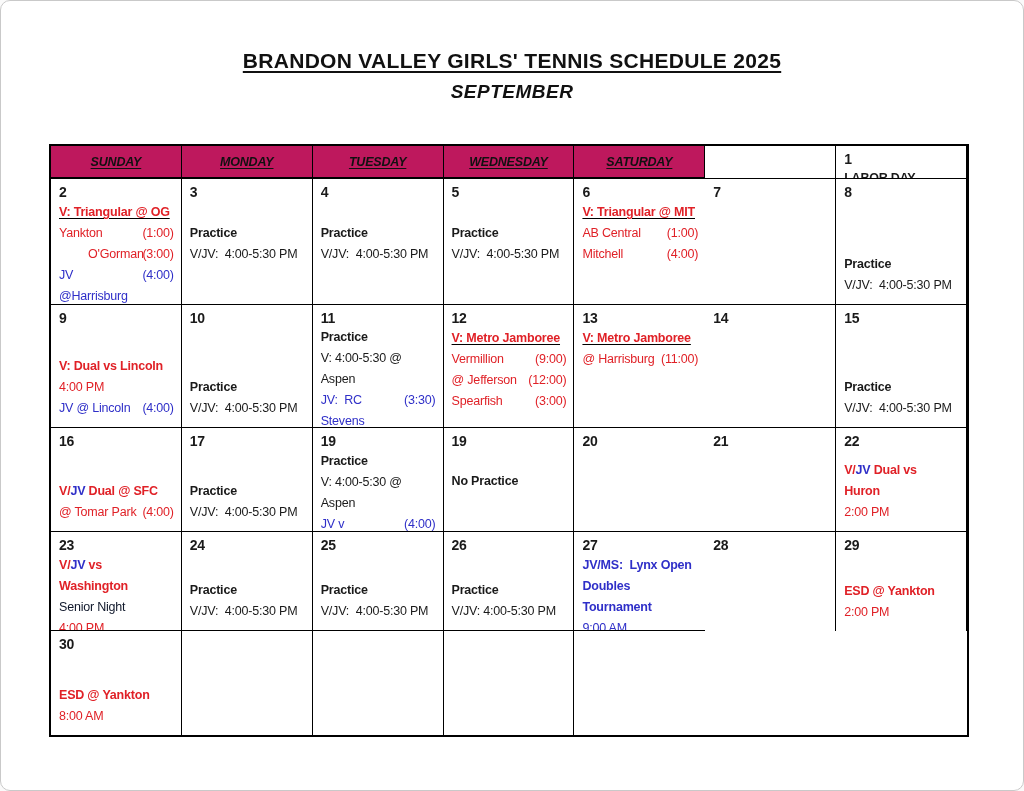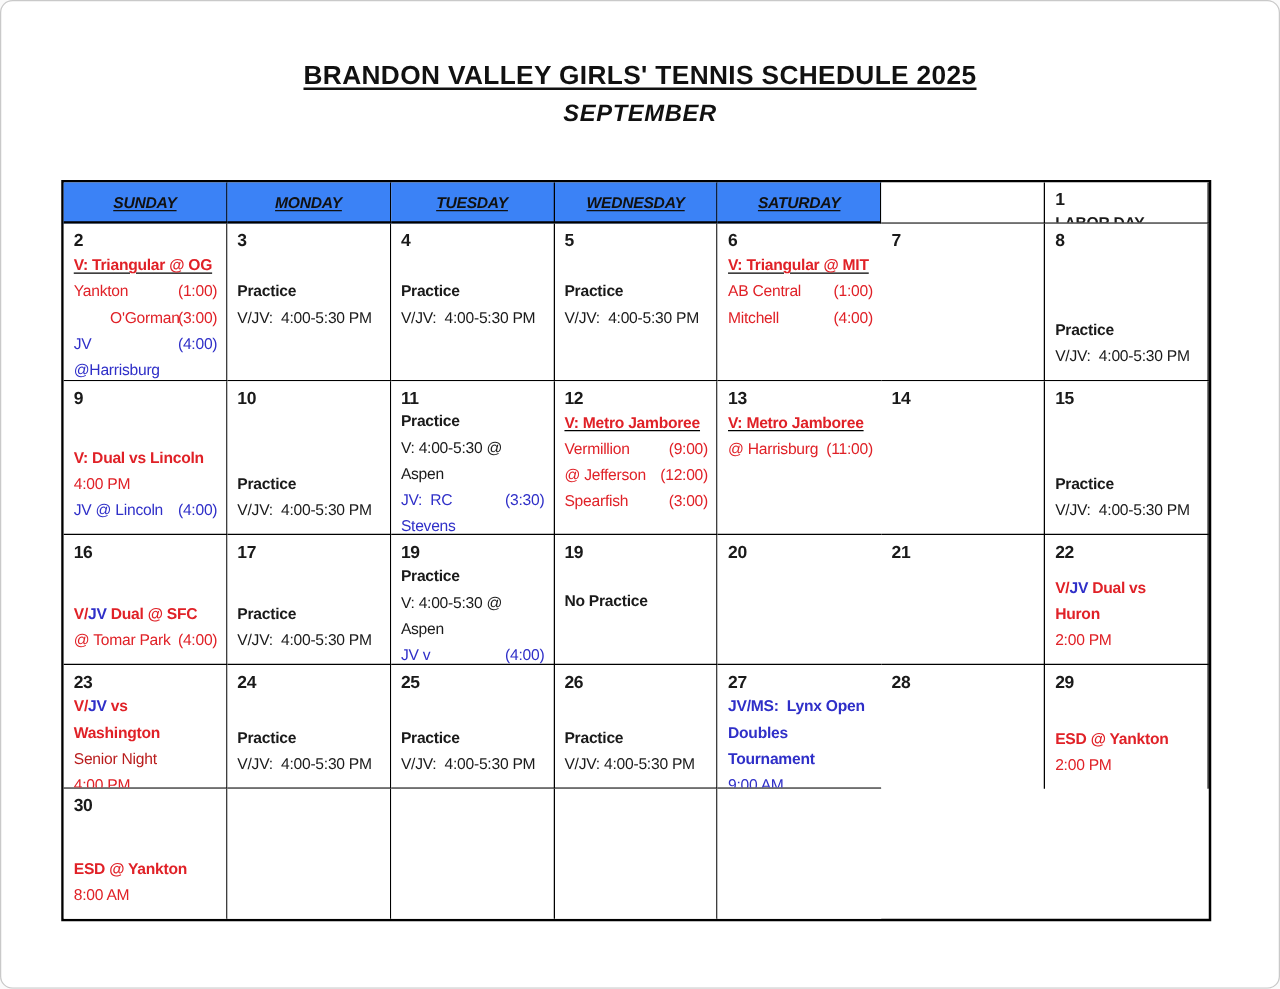--- a/index.html
+++ b/index.html
@@ -21,21 +21,21 @@
     letter-spacing:0.5px; color:#111;
   }
   .grid {
     position:absolute; left:48px; top:143px; width:920px;
     display:grid;
     grid-template-columns:repeat(7, 1fr);
     grid-template-rows:33px 126px 123px 104px 99px 104px;
     border:2px solid #000; background:#fff;
   }
   .hcell {
-    background:#3b82f6; border-right:1px solid #000; border-bottom:2px solid #000;
+    background:#be185d; border-right:1px solid #000; border-bottom:2px solid #000;
     display:flex; align-items:center; justify-content:center;
   }
   .hcell:nth-child(7n) { border-right:none; }
   .hcell span {
     font-size:12.5px; font-weight:bold; font-style:italic;
     text-decoration:underline; text-underline-offset:2px;
     letter-spacing:-0.2px; color:#111;
   }
   .cell {
     position:relative; background:#fff;
@@ -230,21 +230,21 @@
         <div class="date">22</div>
         <div class="content va-bot">
           <div class="line b"><span class="lt"><span style="color: rgb(224, 33, 39);">V/</span><span style="color: rgb(47, 47, 200);">JV</span><span style="color: rgb(224, 33, 39);"> Dual vs  Huron</span></span></div>
           <div class="line"><span class="lt"><span style="color: rgb(224, 33, 39);">2:00 PM</span></span></div>
         </div>
       </div>
       <div class="cell">
         <div class="date">23</div>
         <div class="content va-top">
           <div class="line b"><span class="lt"><span style="color: rgb(224, 33, 39);">V/</span><span style="color: rgb(47, 47, 200);">JV</span><span style="color: rgb(224, 33, 39);"> vs Washington</span></span></div>
-          <div class="line"><span class="lt"><span style="color: #b91c1c;">Senior Night</span></span></div>
+          <div class="line"><span class="lt"><span style="color: #0f172a;">Senior Night</span></span></div>
           <div class="line"><span class="lt"><span style="color: rgb(224, 33, 39);">4:00 PM</span></span></div>
         </div>
       </div>
       <div class="cell">
         <div class="date">24</div>
         <div class="content va-bot">
           <div class="line b"><span class="lt"><span style="color: rgb(26, 26, 26);">Practice</span></span></div>
           <div class="line"><span class="lt"><span style="color: rgb(26, 26, 26);">V/JV:  4:00-5:30 PM</span></span></div>
         </div>
       </div>

